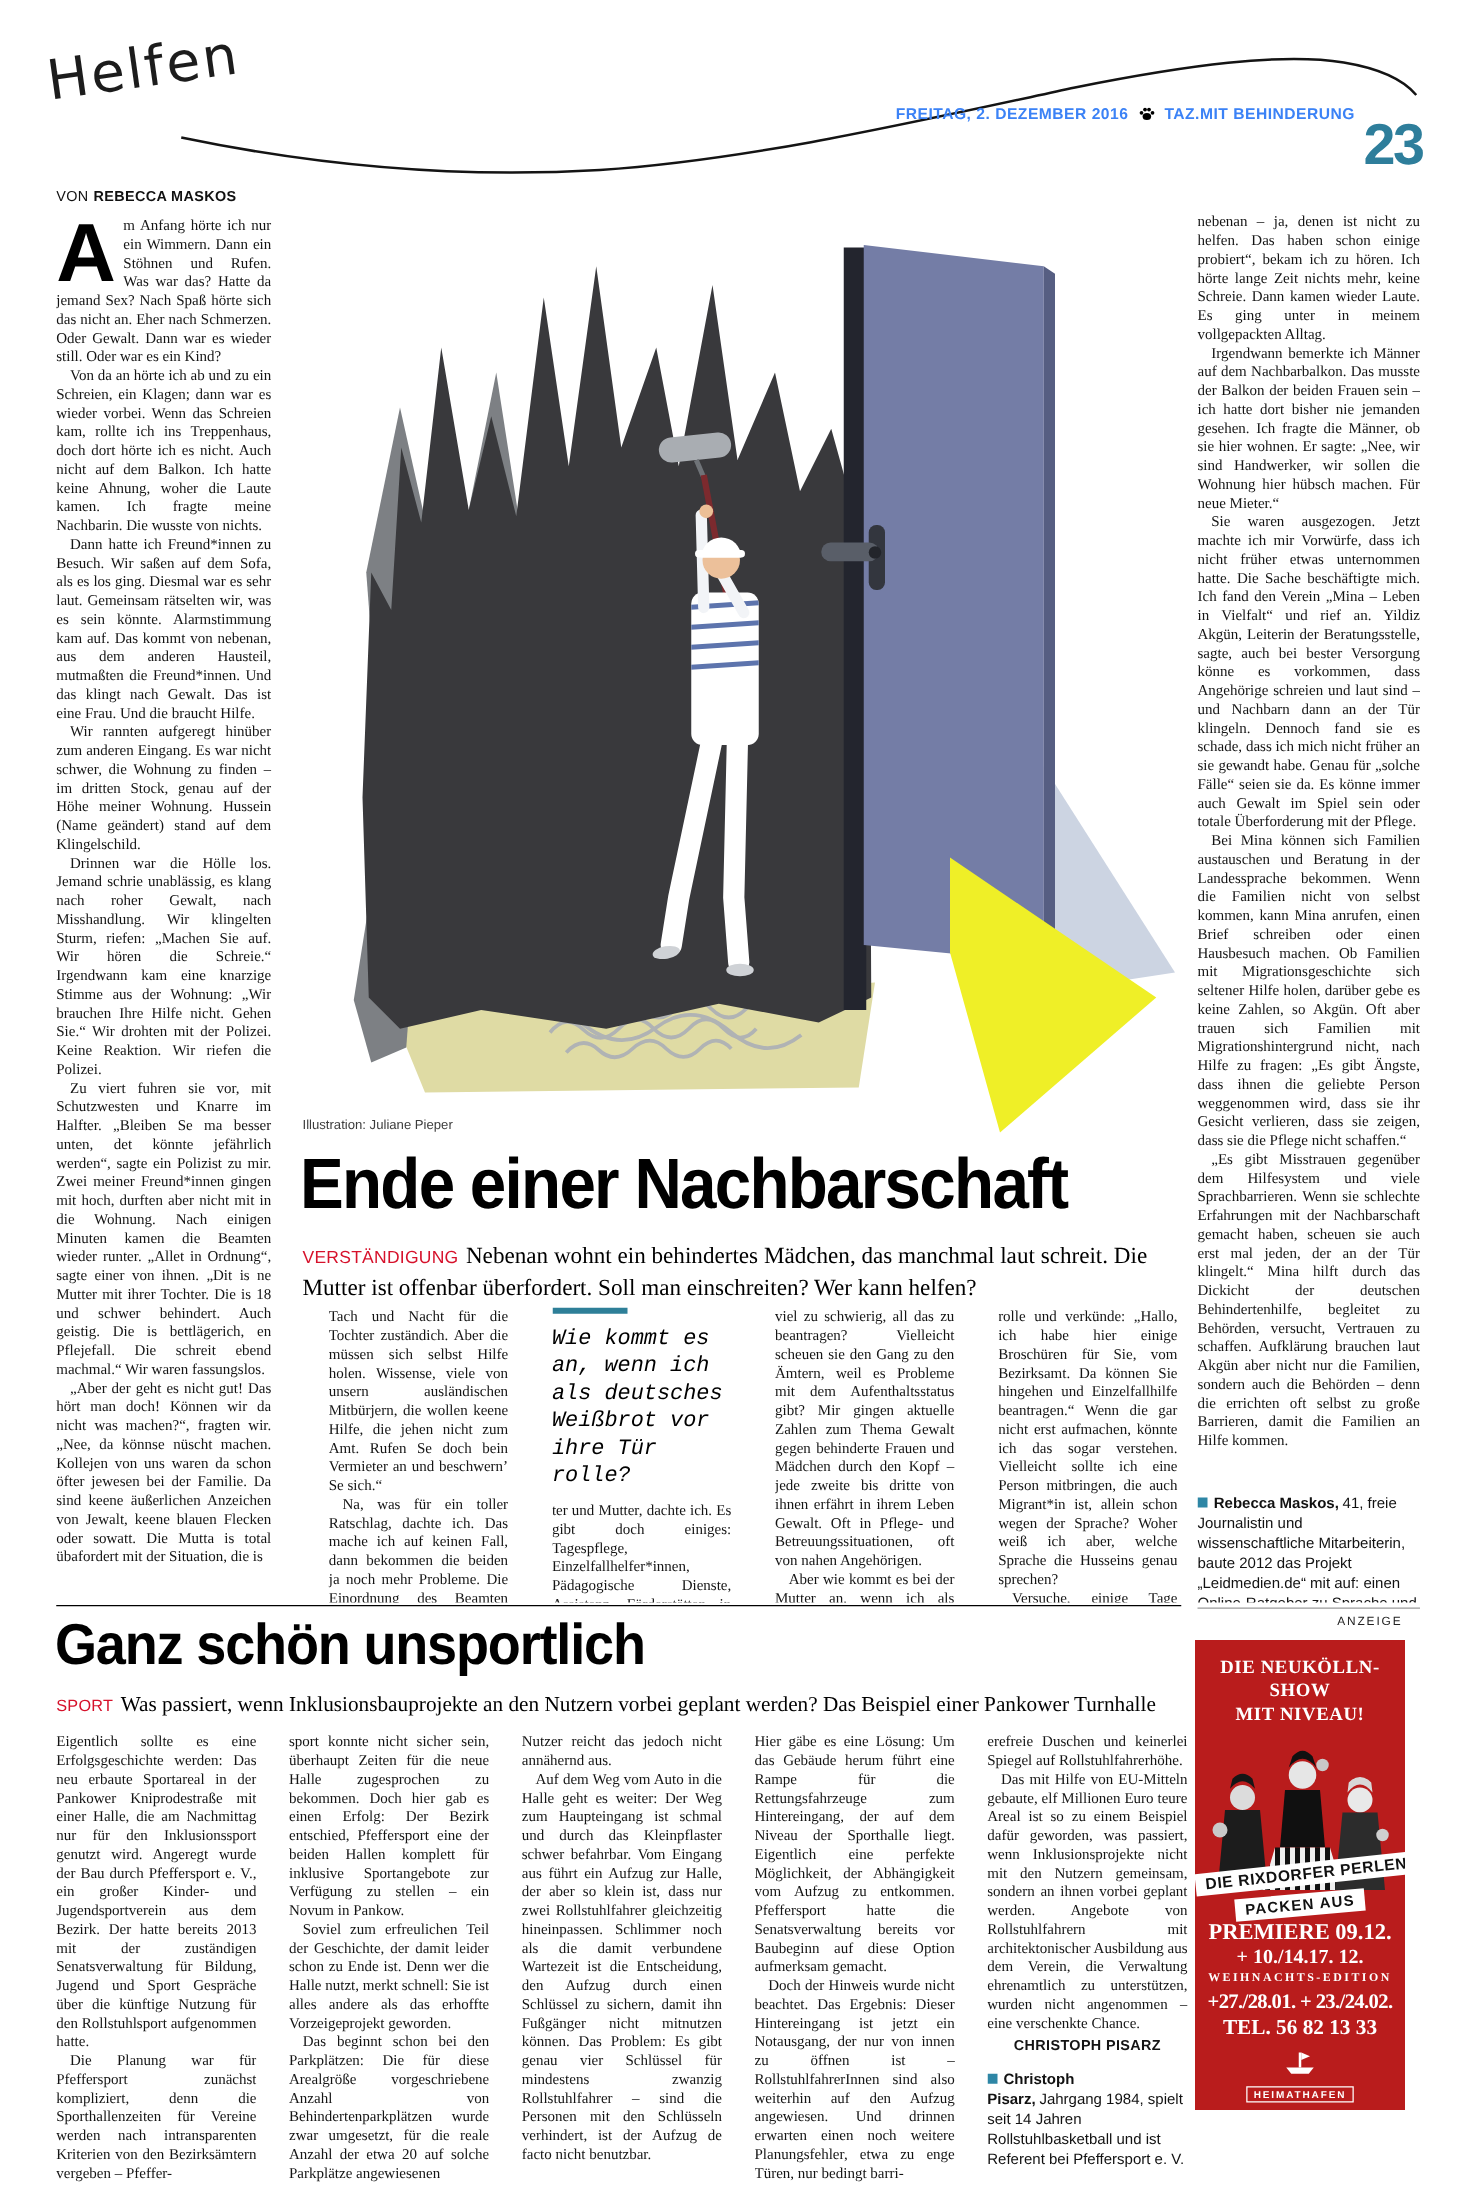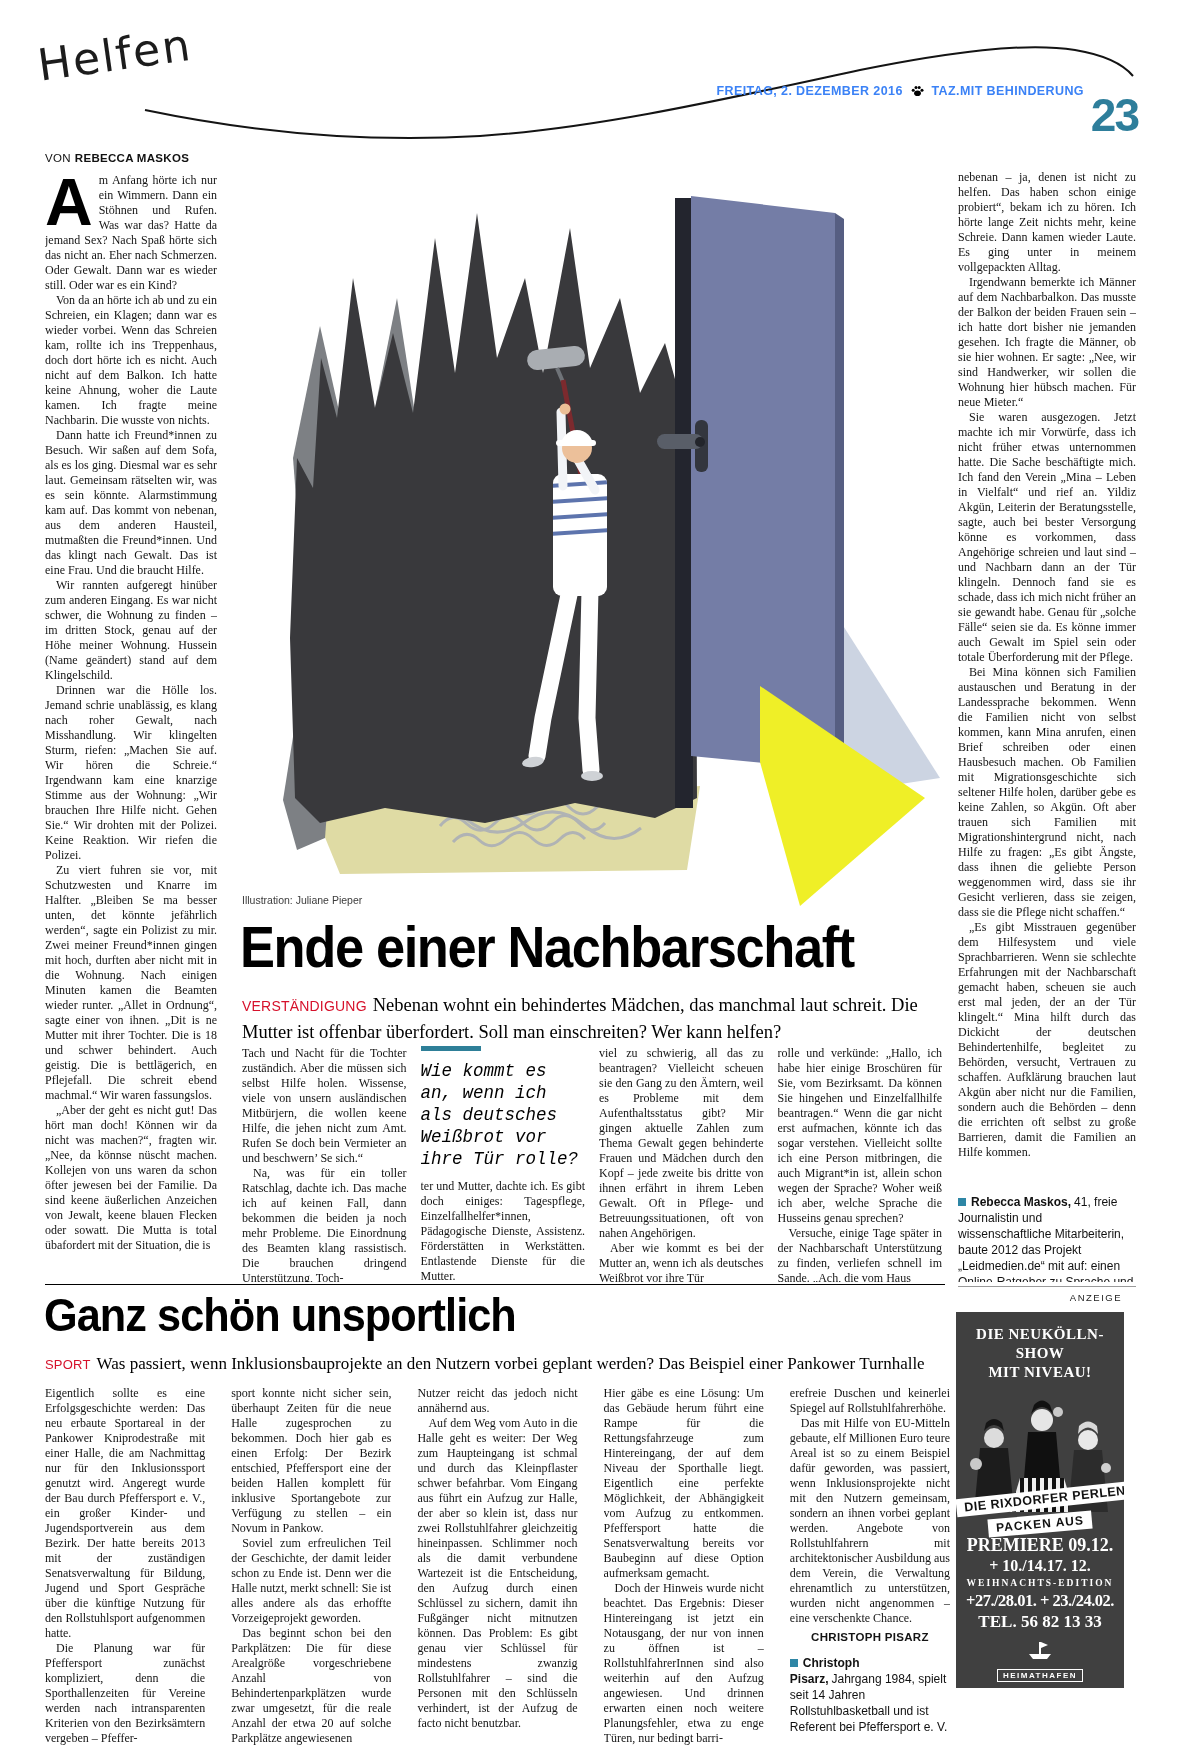--- a/index.html
+++ b/index.html
@@ -32,21 +32,21 @@
   .illo-credit{left:242px;top:894px;font-family:"Liberation Sans",sans-serif;font-size:10.5px;color:#3c3c3c;}
 
   .headline{left:240px;top:916px;width:820px;margin:0;font-family:"Liberation Sans",sans-serif;
     font-weight:bold;font-size:57px;line-height:62px;letter-spacing:-1.5px;color:#000;
     transform:scaleX(.92);transform-origin:0 0;white-space:nowrap;}
   .dek{left:242px;top:992px;width:712px;font-size:18.5px;line-height:26px;color:#000;}
   .kicker{font-family:"Liberation Sans",sans-serif;font-weight:normal;color:#d6112b;
     font-size:14px;letter-spacing:.2px;margin-right:6px;}
 
   .maincols{left:242px;top:1046px;width:700px;height:236px;display:flex;gap:14px;}
-  .maincols .col{flex:1;overflow:hidden;}
+  .maincols .col{flex:1;overflow:hidden;margin-left:21px;}
 
   .pqbar{width:60px;height:5px;background:#2e7f98;margin-bottom:9px;}
   .pqtext{font-family:Liberation Mono, monospace;font-style:italic;font-size:17.5px;line-height:22px;
     color:#000;margin-bottom:9px;}
 
   .bio{font-family:"Liberation Sans",sans-serif;font-size:12px;line-height:16px;text-align:left;color:#111;}
   .bio .sq{display:inline-block;width:8px;height:8px;background:#2e86a5;margin-right:5px;}
   .bio .note{margin-left:3px;}
   .railbio{left:958px;top:1194px;width:178px;height:88px;overflow:hidden;}
   .railrule{left:958px;top:1286px;width:178px;border-top:1px solid #9a9a9a;height:0;}
@@ -58,21 +58,21 @@
     font-weight:bold;font-size:46px;line-height:50px;letter-spacing:-1px;color:#000;
     transform:scaleX(.94);transform-origin:0 0;white-space:nowrap;}
   .dek2{left:45px;top:1352px;width:900px;font-size:17px;line-height:23px;color:#000;white-space:nowrap;}
   .dek2 .kicker{font-size:13px;}
   .sportcols{left:45px;top:1386px;width:905px;height:372px;display:flex;gap:26px;}
   .sportcols .col{flex:1;overflow:hidden;}
   .sbyline{text-align:center;font-family:"Liberation Sans",sans-serif;font-weight:bold;
     font-size:11.5px;letter-spacing:.3px;margin:4px 0 10px;}
 
   
-  .adbox{left:956px;top:1312px;width:168px;height:376px;background:#404040;color:#fff;
+  .adbox{left:956px;top:1312px;width:168px;height:376px;background:#b91c1c;color:#fff;
     text-align:center;overflow:hidden;font-family:"Liberation Serif",serif;}
   .ad-head{margin-top:13px;font-weight:bold;font-size:15px;line-height:19px;letter-spacing:.5px;}
   .ad-photo{display:block;margin:4px auto 0;}
   .ribbon{position:relative;width:max-content;margin:0 auto;background:#fff;color:#111;
     font-family:"Liberation Sans",sans-serif;font-weight:bold;padding:2px 8px;
     transform:rotate(-6deg);}
   .ribbon1{margin-top:-24px;font-size:12.5px;letter-spacing:.5px;}
   .ribbon2{margin-top:7px;font-size:12px;letter-spacing:1px;transform:rotate(-5deg);}
   .ad-d1{margin-top:1px;font-weight:bold;font-size:18px;line-height:22px;}
   .ad-d2{font-weight:bold;font-size:16px;line-height:20px;}

